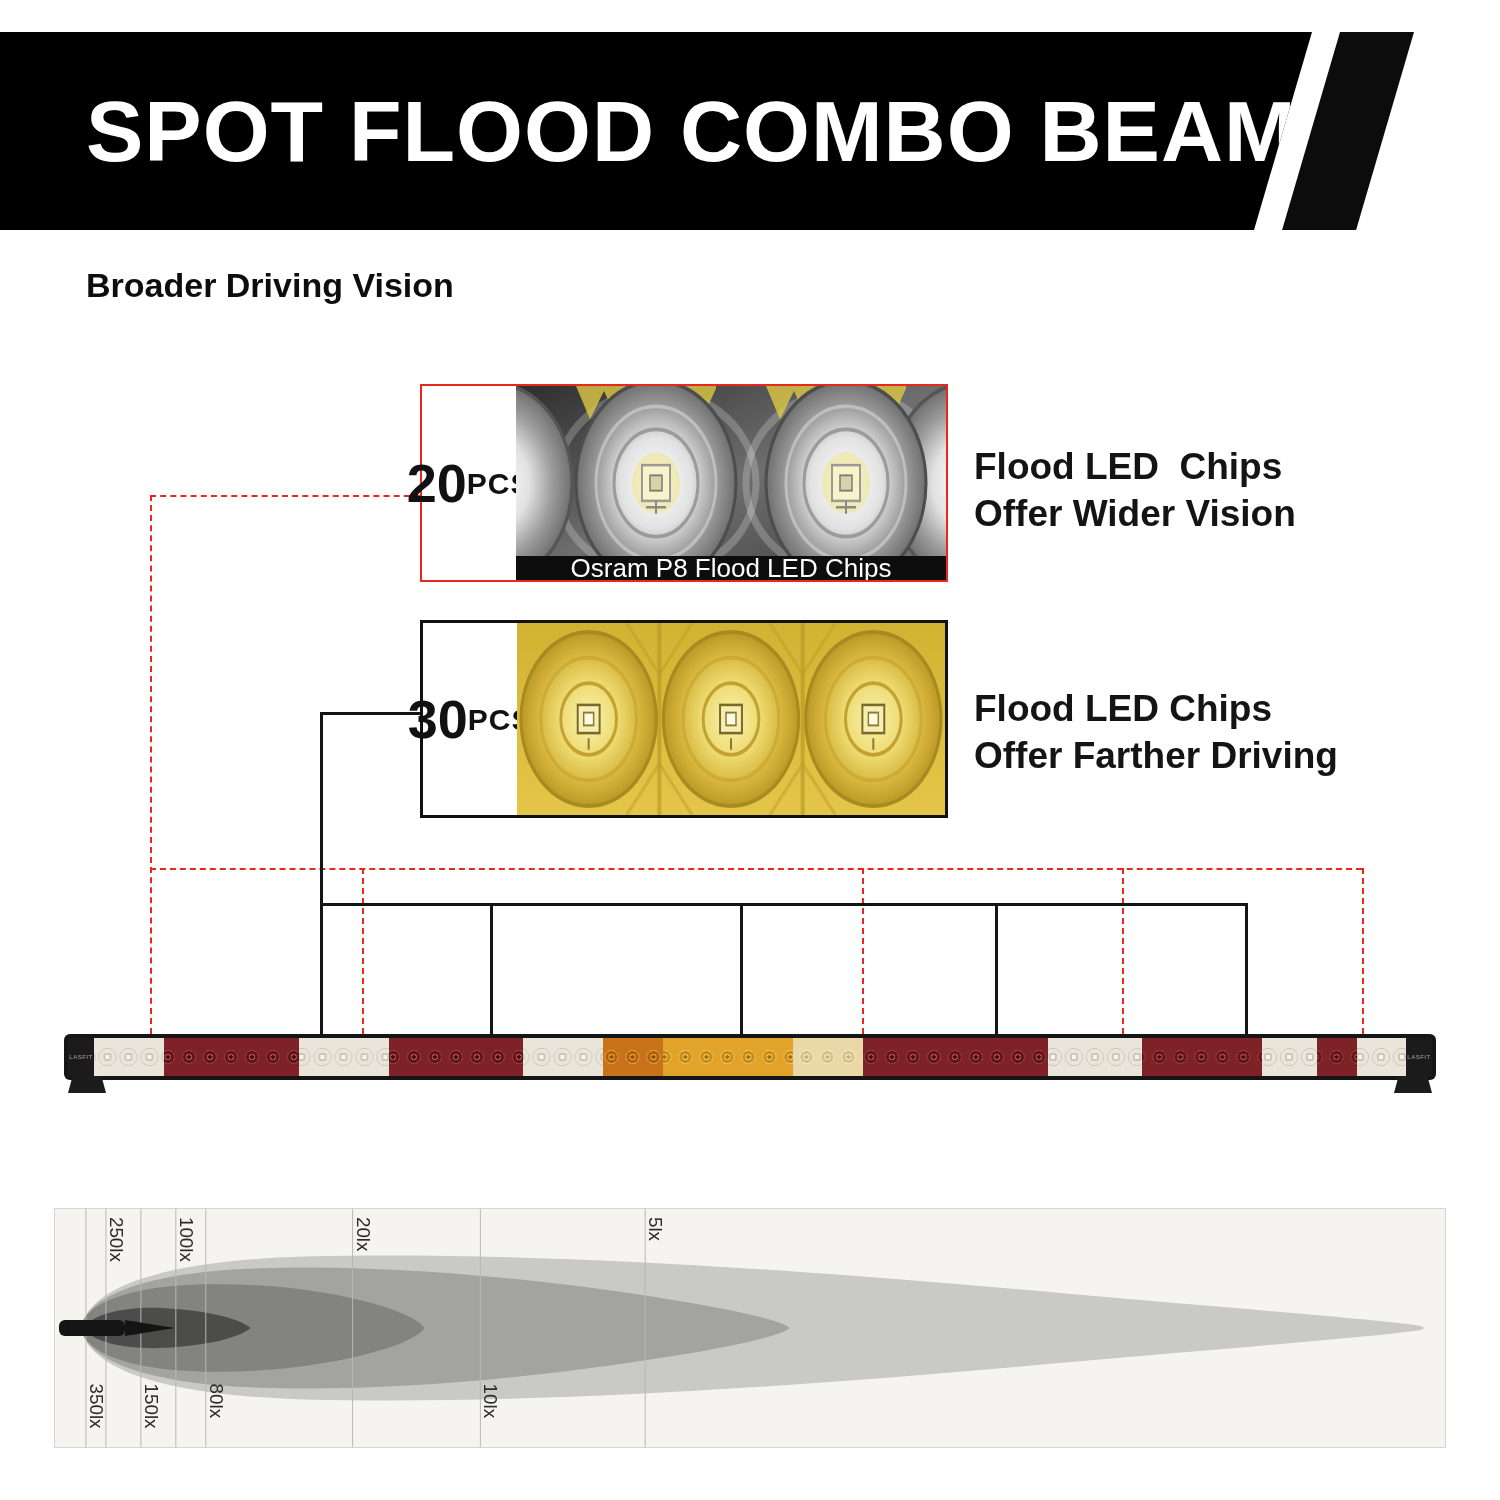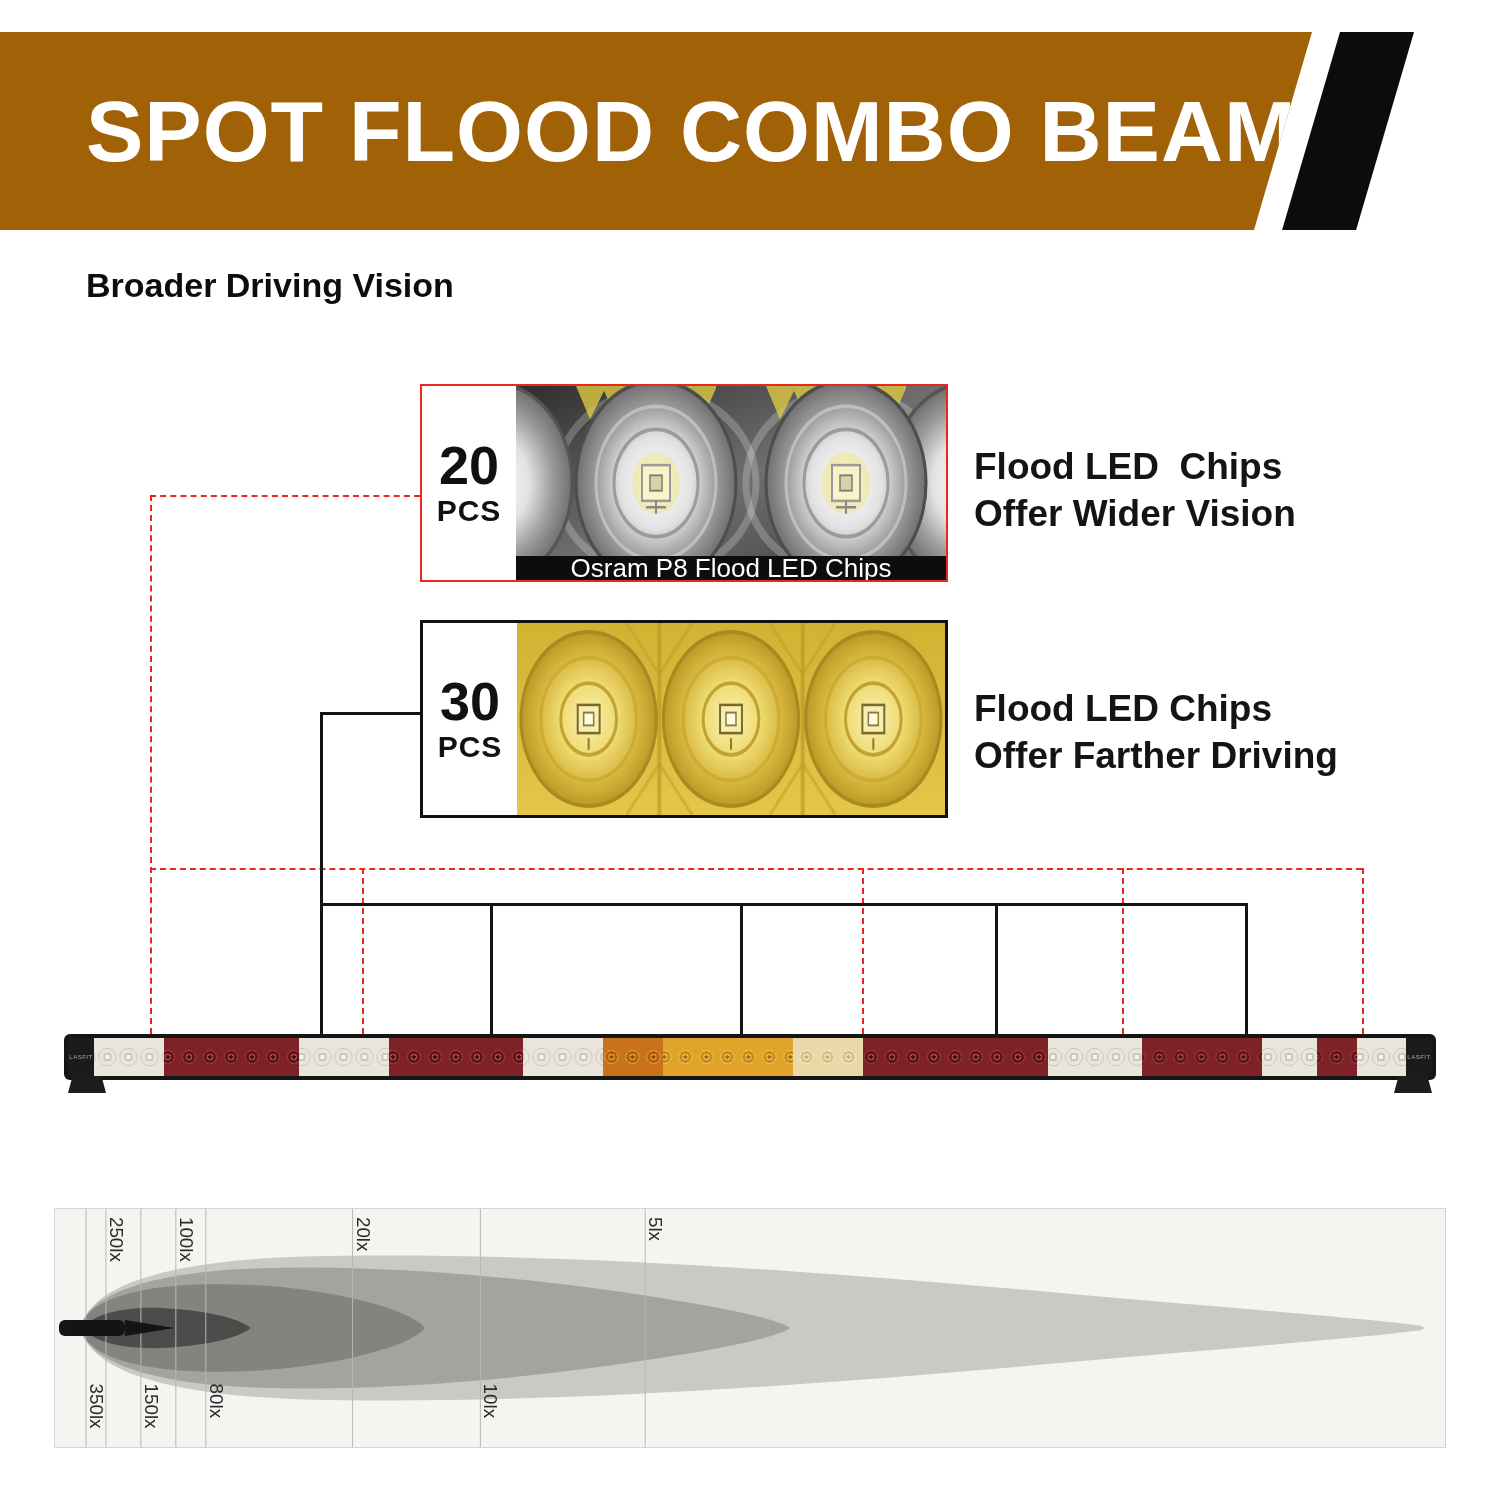--- a/index.html
+++ b/index.html
@@ -1,34 +1,34 @@
 <!DOCTYPE html>
 <html><head>
 <meta charset="utf-8">
 <style>
   html,body{margin:0;padding:0;background:#fff;}
   .page{position:relative;width:1500px;height:1500px;background:#fff;overflow:hidden;
         font-family:"Liberation Sans",sans-serif;color:#111;}
 
   
-  .banner{position:absolute;left:0;top:32px;width:1312px;height:198px;background:#a16207;
+  .banner{position:absolute;left:0;top:32px;width:1312px;height:198px;background:#000000;
           clip-path:polygon(0 0,100% 0,calc(100% - 58px) 100%,0 100%);
           display:flex;align-items:center;box-sizing:border-box;padding-left:86px;}
   .banner-title{color:#fff;font-size:86px;font-weight:bold;letter-spacing:1px;white-space:nowrap;}
   .banner-stripe{position:absolute;left:1340px;top:32px;width:74px;height:198px;background:#0c0c0c;
                  transform:skewX(-16.3deg);transform-origin:top left;}
 
   
   .subtitle{position:absolute;left:86px;top:266px;font-size:34px;font-weight:bold;color:#0d0d0d;}
 
   
   .callout{position:absolute;left:420px;width:528px;height:198px;background:#fff;display:flex;box-sizing:border-box;}
   .callout.flood{top:384px;border:2px solid #e8281e;}
   .callout.spot{top:620px;border:3px solid #111;}
-  .pcs-col{width:94px;display:flex;flex-direction:column;align-items:center;justify-content:center;background:#fff;}
+  .pcs-col{width:94px;display:flex;align-items:center;justify-content:center;background:#fff;}
   .pcs-count{font-size:54px;font-weight:bold;line-height:1;}
   .pcs-unit{font-size:30px;font-weight:bold;letter-spacing:1px;margin-top:2px;}
   .chip-area{flex:1;position:relative;overflow:hidden;background:#444;}
   .chip-area svg{display:block;width:100%;height:100%;}
   .chip-caption{position:absolute;left:0;right:0;bottom:0;height:24px;background:#0d0d0d;color:#fff;
                 display:flex;align-items:center;justify-content:center;font-size:26px;}
 
   .note{position:absolute;left:974px;font-size:37px;font-weight:bold;line-height:1.26;color:#141414;}
   .note div{white-space:pre;}
   .note.flood-note{top:444px;}

